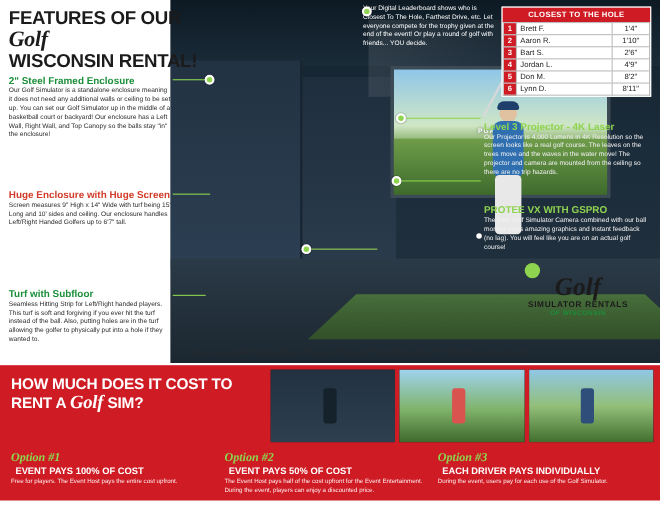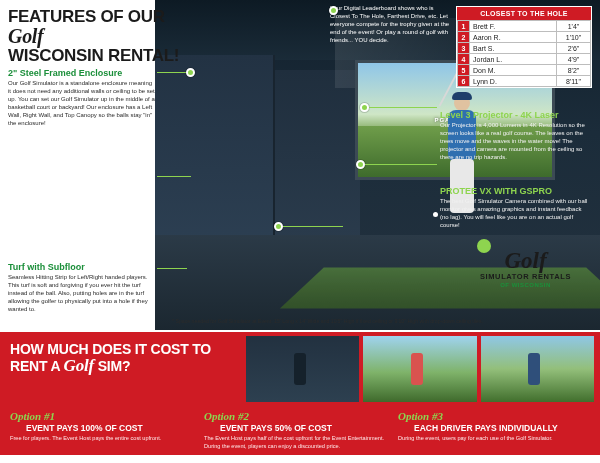--- a/index.html
+++ b/index.html
@@ -179,21 +179,21 @@
   .thumb .fig { position:absolute; left:42%; top:26%; width:12px; height:32px; background:#15212b; border-radius:3px; }
   .thumb.t2 .fig { background:#d9534f; }
   .thumb.t3 .fig { background:#2f4f7a; }
 
   .options { position:absolute; left:0; top:78px; width:600px; height:45px;padding-left:16px; }
   .opt { position:absolute; width:190px; }
   .opt .num {
     font-family:"Liberation Serif", serif; font-style:italic; font-weight:bold;
     font-size:11px; color:#8ed44f; margin-bottom:1px;
   }
-  .opt h4 { margin:0 0 2px 16px; font-size:8.5px; font-weight:bold; color:#ffffff; }
+  .opt h4 { margin:0 0 2px 4px; font-size:8.5px; font-weight:bold; color:#ffffff; }
   .opt p { margin:0; font-size:5.6px; line-height:1.35; color:#ffe9ea; }
   .o1 { left:10px; top:0; }
   .o2 { left:204px; top:0; }
   .o3 { left:398px; top:0; width:196px; }
   .greenbar { position:absolute; left:0; top:340px; width:600px; height:3px; background:#8ed44f; }
 </style>
 </head>
 <body>
 
 <div class="page">
@@ -265,20 +265,24 @@
       </tbody>
         </table>
     </div>
 
     <div class="bubble">Your Digital Leaderboard shows who is Closest To The Hole, Farthest Drive, etc. Let everyone compete for the trophy given at the end of the event! Or play a round of golf with friends... YOU decide.</div>
     <div class="dot" style="left:329px; top:6px;"></div>
 
     <div class="feat f1">
       <h3>2" Steel Framed Enclosure</h3>
       <p>Our Golf Simulator is a standalone enclosure meaning it does not need any additional walls or ceiling to be set up. You can set our Golf Simulator up in the middle of a basketball court or backyard! Our enclosure has a Left Wall, Right Wall, and Top Canopy so the balls stay "in" the enclosure!</p>
+    </div>
+    <div class="feat f2">
+      <h3>Huge Enclosure with Huge Screen</h3>
+      <p>Screen measures 9" High x 14" Wide with turf being 15' Long and 10' sides and ceiling. Our enclosure handles Left/Right Handed Golfers up to 6'7" tall.</p>
     </div>
     <div class="feat f3">
       <h3>Turf with Subfloor</h3>
       <p>Seamless Hitting Strip for Left/Right handed players. This turf is soft and forgiving if you ever hit the turf instead of the ball. Also, putting holes are in the turf allowing the golfer to physically put into a hole if they wanted to.</p>
     </div>
 
     <div class="featR r1">
       <h3>Level 3 Projector - 4K Laser</h3>
       <p>Our Projector is 4,000 Lumens in 4K Resolution so the screen looks like a real golf course. The leaves on the trees move and the waves in the water move! The projector and camera are mounted from the ceiling so there are no trip hazards.</p>
     </div>

